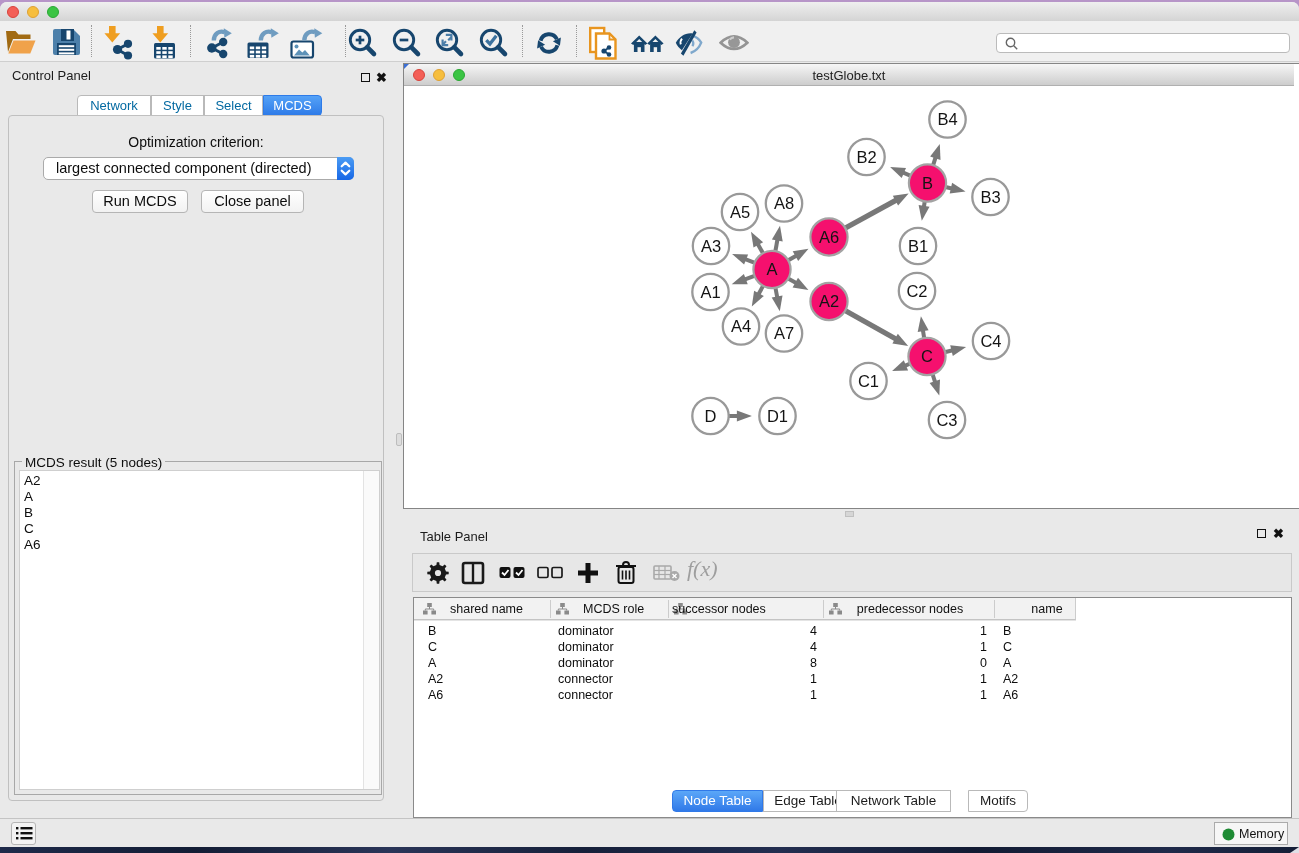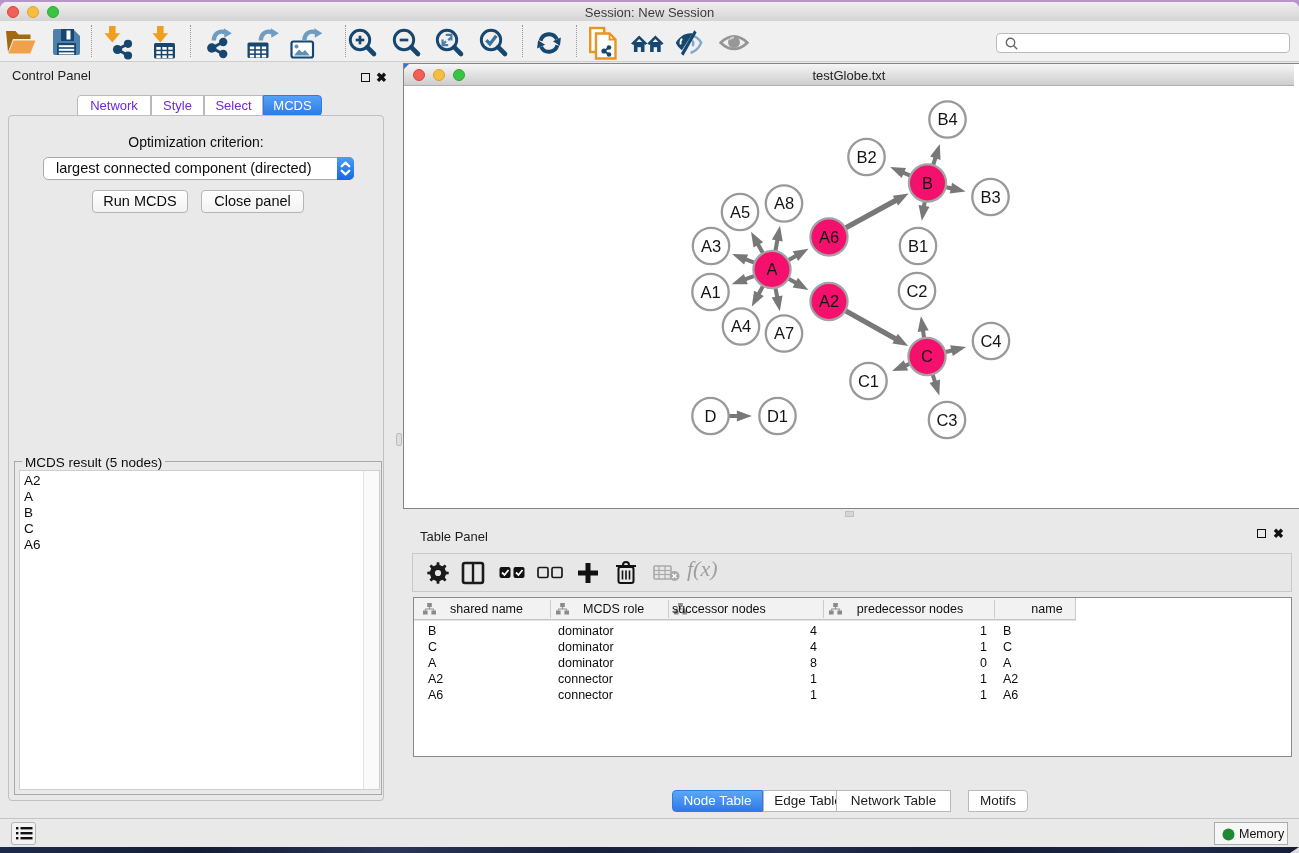--- a/index.html
+++ b/index.html
@@ -12,61 +12,60 @@
 #titlebar{left:0;top:2px;width:1299px;height:20px;background:linear-gradient(#efefef,#d4d4d4);border-bottom:1px solid #a6a6a6;border-radius:7px 7px 0 0}
 .tl{position:absolute;top:4px;width:12px;height:12px;border-radius:50%}
 #titletext{width:100%;text-align:center;top:3px;font-size:13px;color:#3b3b3b}
 #toolbar{left:0;top:21px;width:1299px;height:41px;background:#f0f0f0;border-bottom:1px solid #cfcfcf}
 .tsep{position:absolute;top:4px;height:32px;width:0;border-left:1px dotted #9a9a9a}
 #searchbox{left:996px;top:12px;width:294px;height:20px;background:#fff;border:1px solid #bbb;border-radius:4px}
 
 #cptitle{left:12px;top:68px;font-size:13px;color:#1c1c1c}
 .paneico{position:absolute;width:9px;height:9px;border:1.5px solid #111}
 .panex{position:absolute;font-size:13px;font-weight:bold;color:#111}
-.tab{position:absolute;height:21px;background:#fff;border:1px solid #b9b9b9;font-size:13px;color:#6d28d9;text-align:center;line-height:19px}
+.tab{position:absolute;height:21px;background:#fff;border:1px solid #b9b9b9;font-size:13px;color:#0369a1;text-align:center;line-height:19px}
 .tabsel{background:linear-gradient(#55a2f7,#2e7be8);color:#fff;border-color:#2e7be8}
 #cpbody{left:8px;top:115px;width:376px;height:686px;border:1px solid #c0c0c0;border-radius:4px}
 #optlabel{left:0;top:134px;width:392px;text-align:center;font-size:14px;color:#0d0d0d}
 #dropdown{left:43px;top:157px;width:311px;height:23px;background:#fff;border:1px solid #aaa;border-radius:5px;font-size:14.5px;color:#0d0d0d;line-height:21px;padding-left:12px}
 #ddbtn{right:-1px;top:-1px;width:17px;height:23px;border-radius:0 5px 5px 0;background:linear-gradient(#4b9cf4,#1767e6)}
 .btn{position:absolute;height:23px;background:linear-gradient(#ffffff,#f2f2f2);border:1px solid #b5b5b5;border-radius:4px;font-size:14.5px;color:#0d0d0d;text-align:center;line-height:21px}
 #mcdsgroup{left:14px;top:461px;width:368px;height:334px;border:1px solid #a8a8a8}
 #mcdslegend{left:22px;top:455px;background:#e9e9e9;padding:0 3px;font-size:13.5px;color:#0d0d0d}
 #mcdslist{left:19px;top:470px;width:361px;height:320px;background:#fff;border:1px solid #cfcfcf;font-size:13.5px;color:#0d0d0d;line-height:16px;padding:2px 0 0 4px}
 #mcdsscroll{left:363px;top:471px;width:16px;height:318px;background:#fafafa;border-left:1px solid #e3e3e3}
 
 #netframe{left:403px;top:63px;width:1056px;height:446px;border:1px solid #858585;background:#fff}
 #nettitle{left:0;top:0;width:890px;height:22px;background:linear-gradient(#f6f6f6,#cdcdcd);border-bottom:1px solid #b0b0b0}
 #nettext{width:100%;text-align:center;top:4px;font-size:13px;color:#222}
 #netcorner{left:0;top:0;width:0;height:0;border-top:5px solid #3c70d6;border-right:5px solid transparent}
 #resizegrip{right:1px;bottom:1px;width:11px;height:11px}
 
 #tptitle{left:420px;top:529px;font-size:13px;color:#1c1c1c}
 #tptoolbar{left:412px;top:553px;width:880px;height:39px;border:1px solid #c9c9c9;border-radius:0;background:#e7e7e7}
-#tablebox{left:413px;top:597px;width:879px;height:160px;background:#fff;border:1px solid #8a8a8a}
+#tablebox{left:413px;top:597px;width:879px;height:221px;background:#fff;border:1px solid #8a8a8a}
 #thead{left:0;top:0;width:662px;height:22px;background:#f2f2f2;border-bottom:1px solid #c4c4c4;border-right:1px solid #cccccc}
 .thsep{position:absolute;top:2px;height:18px;width:0;border-left:1px solid #cccccc}
 .th{position:absolute;top:4px;font-size:12.5px;color:#111}
 .td{position:absolute;font-size:12.5px;color:#0d0d0d}
 .bt{position:absolute;top:0;height:22px;background:#fff;border:1px solid #b9b9b9;font-size:13.5px;color:#1c1c1c;text-align:center;line-height:20px}
 .btsel{background:linear-gradient(#5ba7f8,#3079e8);color:#fff;border-color:#3079e8}
 
 #statusbar{left:0;top:818px;width:1299px;height:28px;border-top:1px solid #c4c4c4;background:#e9e9e9}
 #listbtn{left:11px;top:822px;width:25px;height:23px;background:#f3f3f3;border:1px solid #b5b5b5;border-radius:3px}
 #membtn{left:1214px;top:822px;width:74px;height:23px;background:#f6f6f6;border:1px solid #ababab}
 </style></head>
 <body>
 <div class="abs" id="deskstrip"></div>
 <div class="abs" id="purpletop"></div>
 <div class="abs" id="mainwin"></div>
 <div class="abs" id="titlebar">
   <div class="tl" style="left:7px;background:#f35f57;border:0.5px solid #d8433c"></div>
   <div class="tl" style="left:27px;background:#f6be3e;border:0.5px solid #dfa133"></div>
   <div class="tl" style="left:47px;background:#3bc444;border:0.5px solid #2aa834"></div>
-  <div class="abs" id="titletext">Session: New Session</div>
 </div>
 <div class="abs" id="toolbar">
   <div class="tsep" style="left:91px"></div>
   <div class="tsep" style="left:190px"></div>
   <div class="tsep" style="left:345px"></div>
   <div class="tsep" style="left:522px"></div>
   <div class="tsep" style="left:576px"></div>
   <div class="abs" id="searchbox">
       <svg width="16" height="16" style="position:absolute;left:7px;top:2px" viewBox="0 0 16 16">
         <circle cx="6.5" cy="6.5" r="4.2" fill="none" stroke="#666" stroke-width="1.4"></circle>

